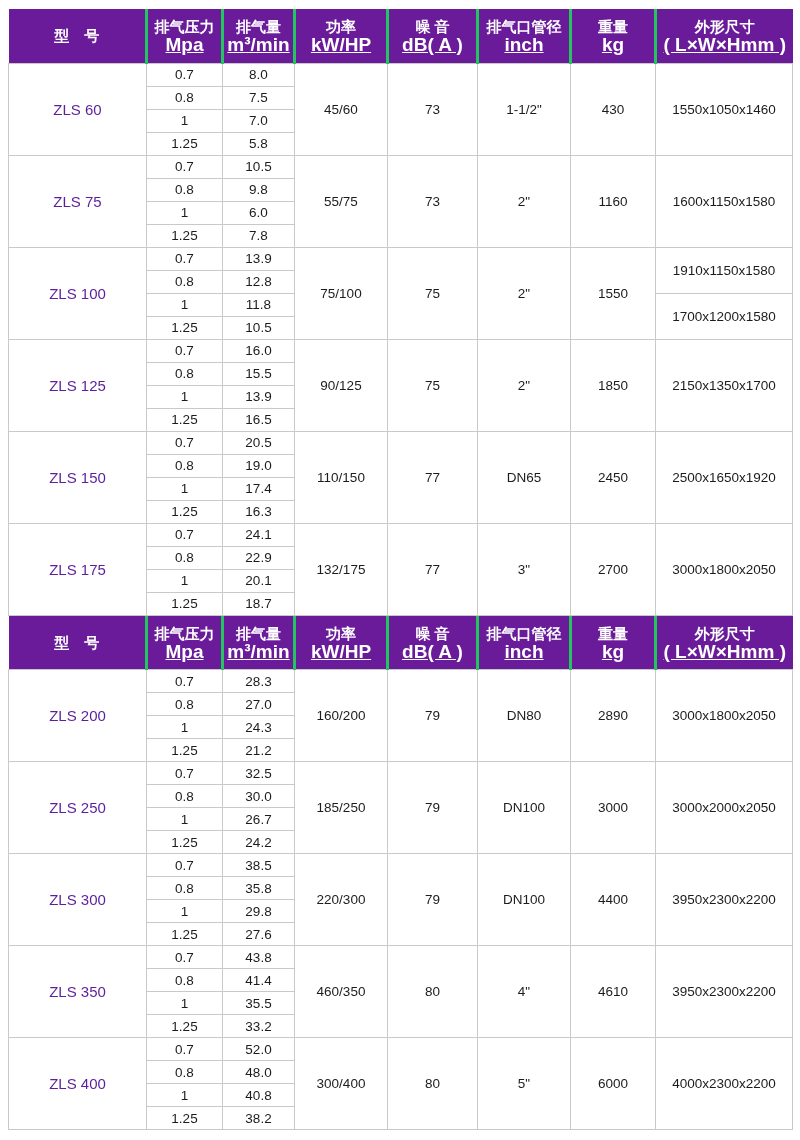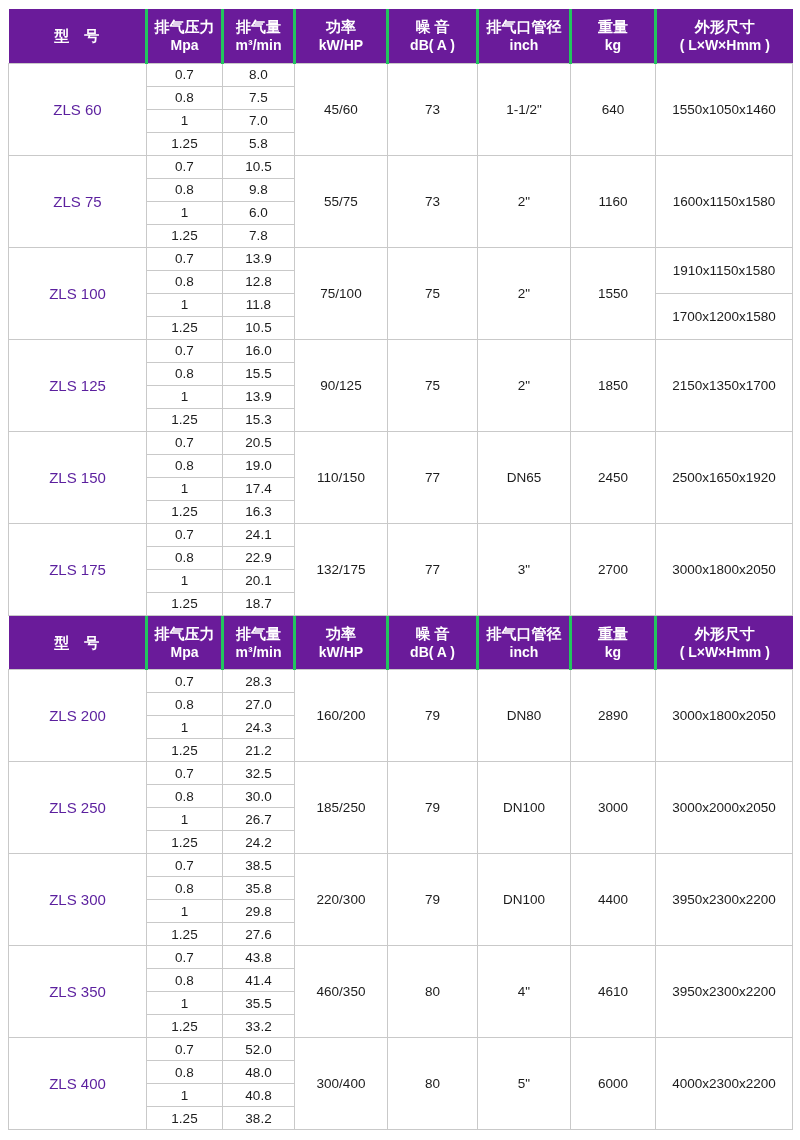--- a/index.html
+++ b/index.html
@@ -30,21 +30,21 @@
     font-weight: bold;
     vertical-align: middle;
     text-align: center;
     height: 54px;
     padding: 4px 2px;
     border: none;
     border-left: 3px solid #22c55e;
   }
   th:first-child { border-left: none; }
   th .h1 { font-size: 15px; line-height: 19px; }
-  th .h2 { font-size: 14px; line-height: 18px; }
+  th .h2 { font-size: 19px; line-height: 18px; text-decoration: underline; }
   td {
     border: 1px solid var(--grid);
     text-align: center;
     vertical-align: middle;
     color: var(--cell-text);
     font-size: 13.5px;
     height: 23px;
     padding: 0 2px;
     background: #ffffff;
   }
@@ -106,21 +106,21 @@
         </tr>
       </thead>
       <tbody>
         <tr>
           <td class="model" rowspan="4">ZLS 60</td>
           <td>0.7</td>
           <td>8.0</td>
           <td rowspan="4">45/60</td>
           <td rowspan="4">73</td>
           <td rowspan="4">1-1/2"</td>
-          <td rowspan="4">640</td>
+          <td rowspan="4">430</td>
           <td rowspan="4">1550x1050x1460</td>
         </tr>
         <tr>
           <td>0.8</td>
           <td>7.5</td>
         </tr>
         <tr>
           <td>1</td>
           <td>7.0</td>
         </tr>
@@ -186,21 +186,21 @@
         <tr>
           <td>0.8</td>
           <td>15.5</td>
         </tr>
         <tr>
           <td>1</td>
           <td>13.9</td>
         </tr>
         <tr>
           <td>1.25</td>
-          <td>15.3</td>
+          <td>16.5</td>
         </tr>
         <tr>
           <td class="model" rowspan="4">ZLS 150</td>
           <td>0.7</td>
           <td>20.5</td>
           <td rowspan="4">110/150</td>
           <td rowspan="4">77</td>
           <td rowspan="4">DN65</td>
           <td rowspan="4">2450</td>
           <td rowspan="4">2500x1650x1920</td>

